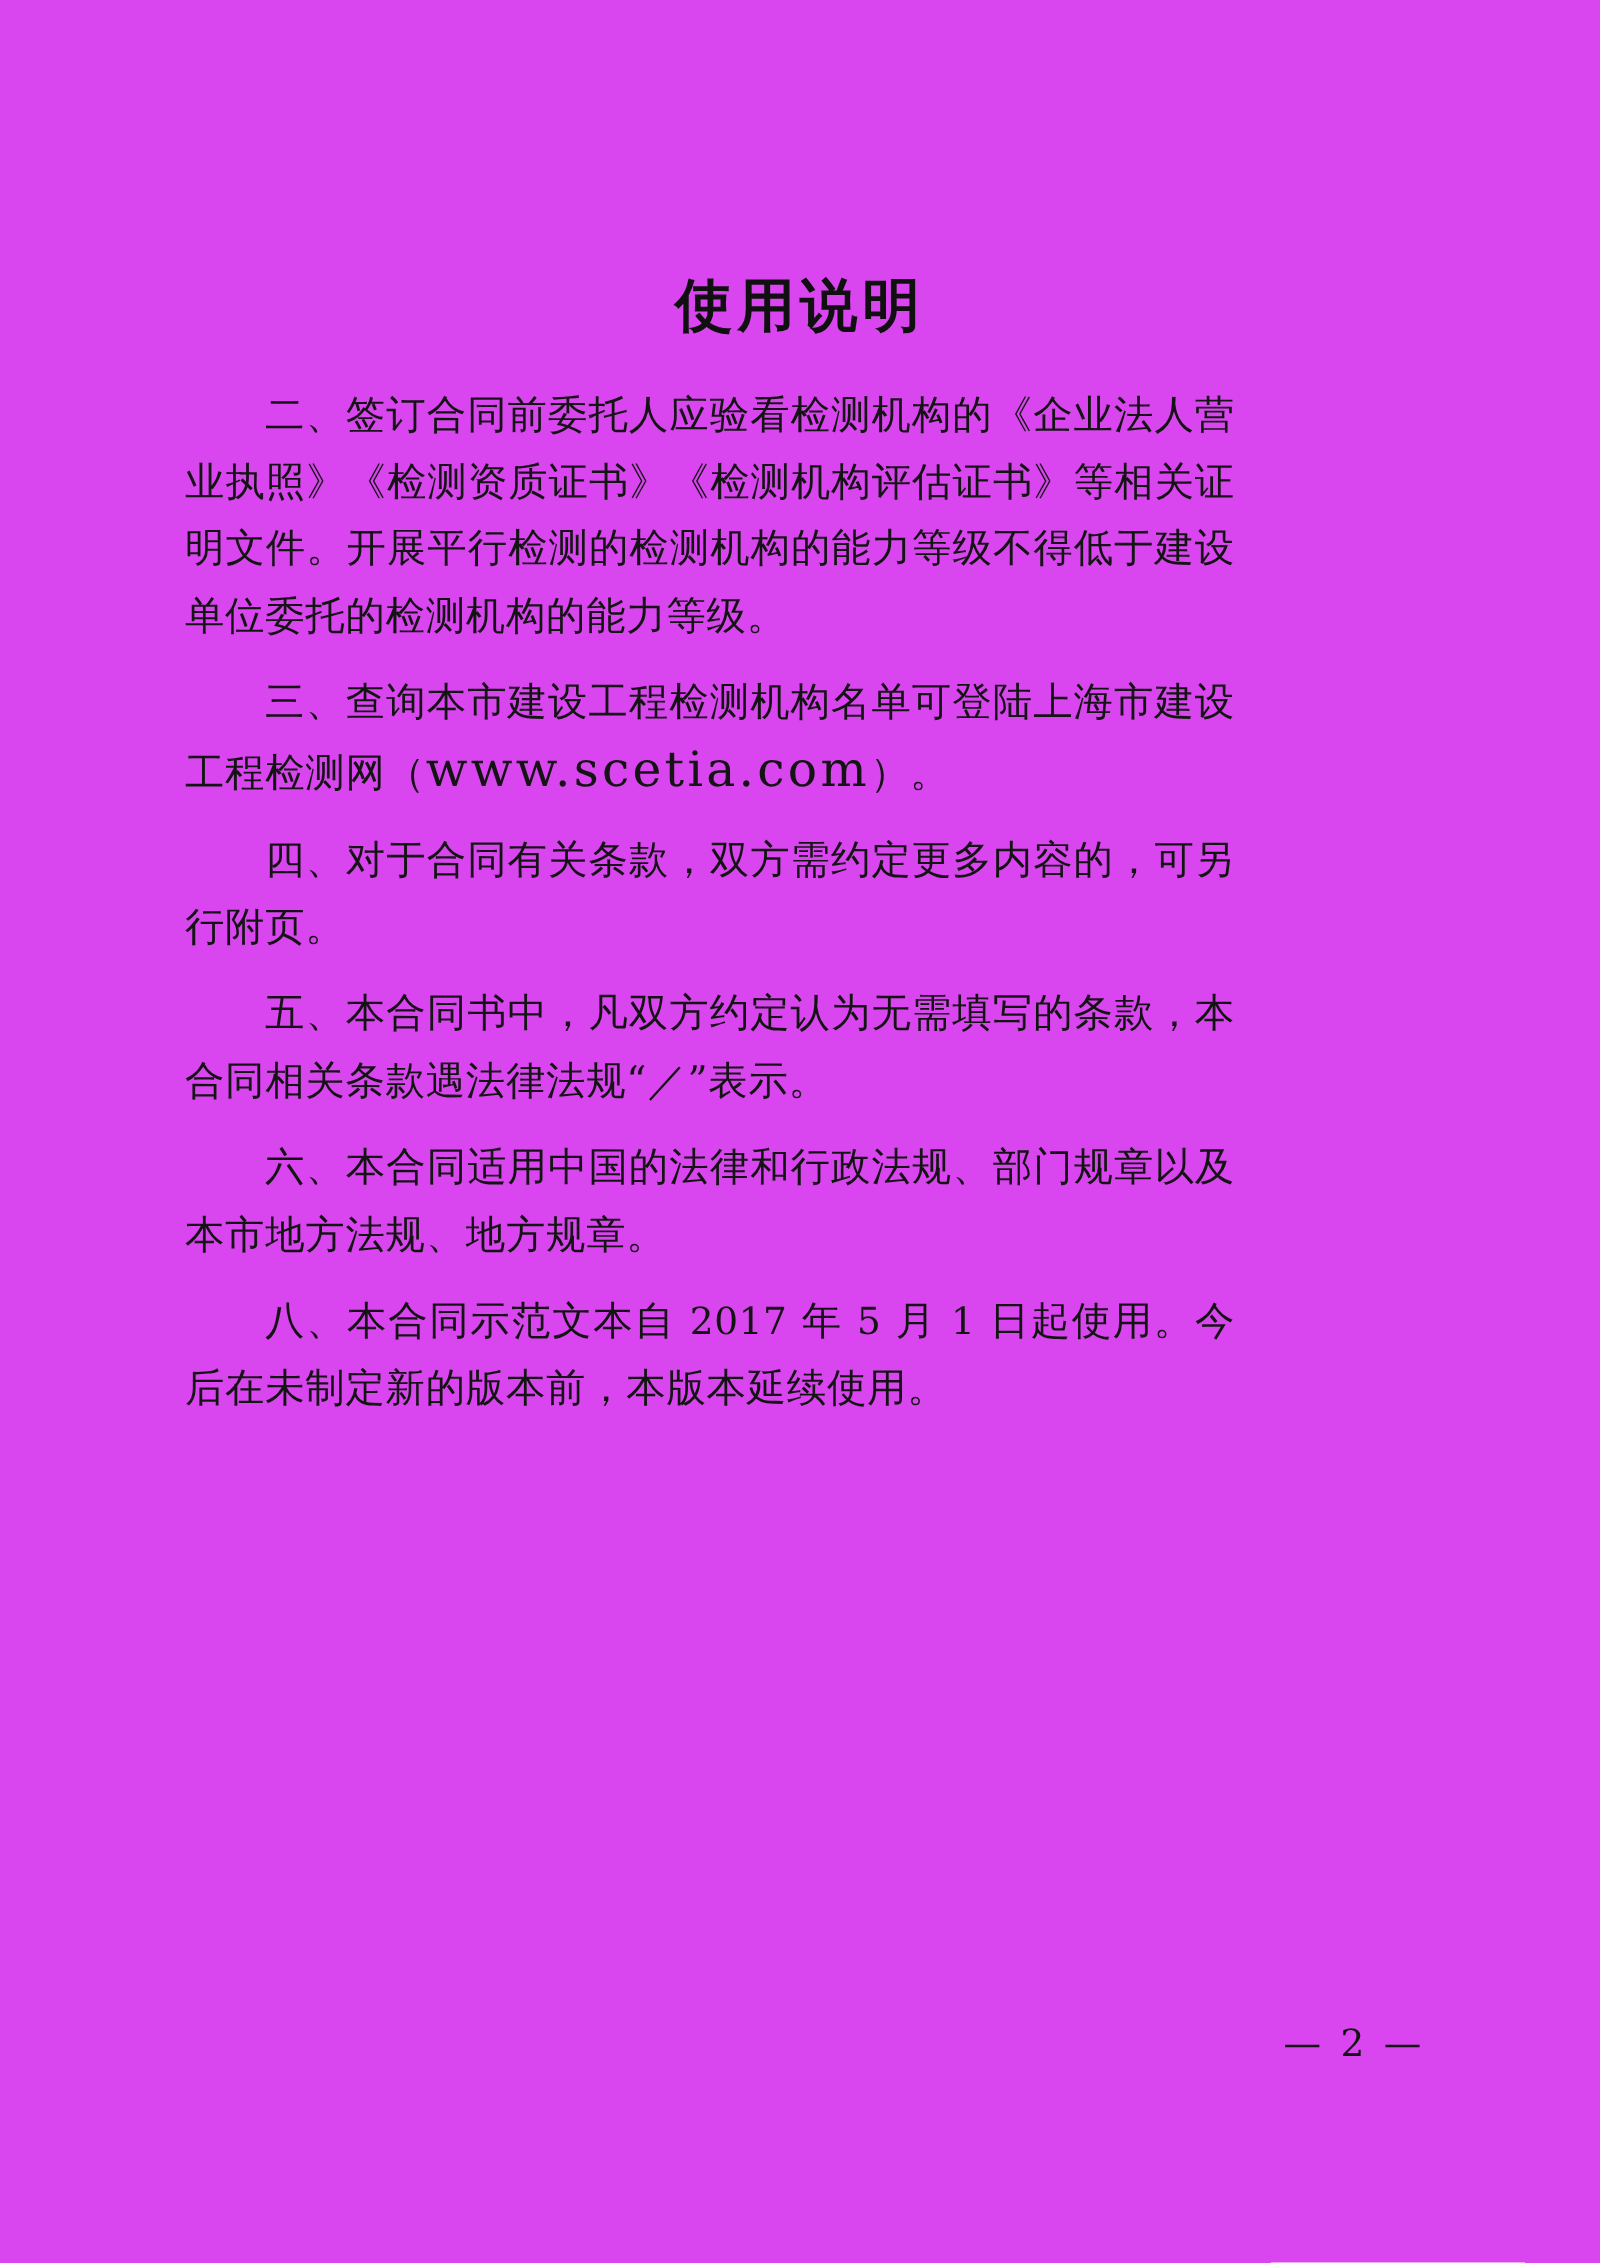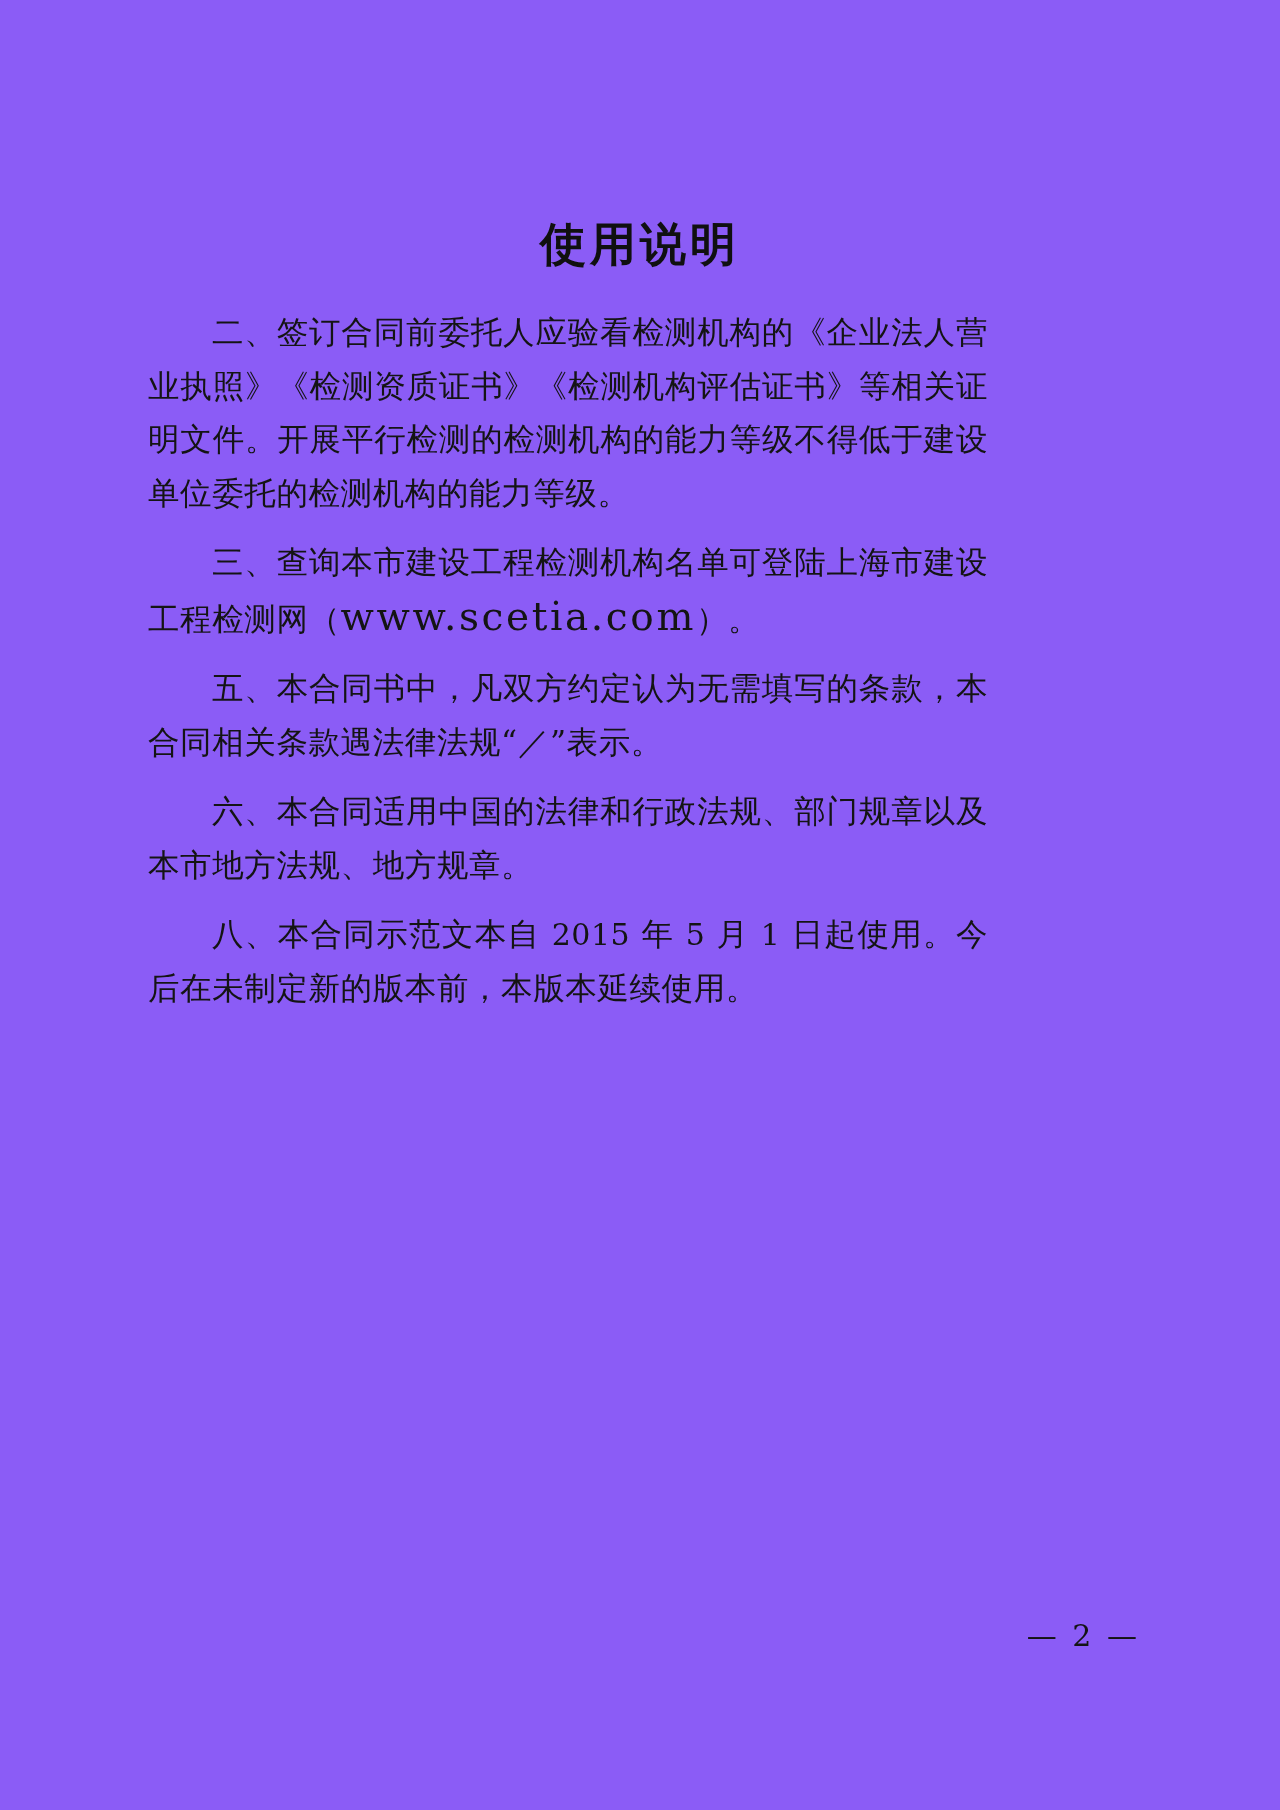--- a/index.html
+++ b/index.html
@@ -4,21 +4,21 @@
 <style>
   html, body {
     margin: 0;
     padding: 0;
     background: #ffffff;
   }
   .page {
     position: relative;
     width: 1280px;
     height: 1810px;
-    background: #8b5cf6;
+    background: #d946ef;
     margin: 0 auto;
     overflow: hidden;
     box-sizing: border-box;
   }
   .doc-title {
     position: absolute;
     left: 0;
     right: 0;
     top: 186px;
     text-align: center;
@@ -78,25 +78,26 @@
 
   <h1 class="doc-title">使用说明</h1>
 
   <div class="body-block">
 
 
     <p class="para">二、签订合同前委托人应验看检测机构的《企业法人营业执照》《检测资质证书》《检测机构评估证书》等相关证明文件。开展平行检测的检测机构的能力等级不得低于建设单位委托的检测机构的能力等级。</p>
 
     <p class="para"><span>三、查询本市建设工程检测机构名单可登陆上海市建设工程检测网（</span><span class="latin">www.scetia.com</span><span>）。</span></p>
 
+    <p class="para">四、对于合同有关条款，双方需约定更多内容的，可另行附页。</p>
 
     <p class="para">五、本合同书中，凡双方约定认为无需填写的条款，本合同相关条款遇法律法规“／”表示。</p>
 
     <p class="para">六、本合同适用中国的法律和行政法规、部门规章以及本市地方法规、地方规章。</p>
 
 
-    <p class="para"><span>八、本合同示范文本自 </span><span class="num">2015</span><span> 年 </span><span class="num">5</span><span> 月 </span><span class="num">1</span><span> 日起使用。今后在未制定新的版本前，本版本延续使用。</span></p>
+    <p class="para"><span>八、本合同示范文本自 </span><span class="num">2017</span><span> 年 </span><span class="num">5</span><span> 月 </span><span class="num">1</span><span> 日起使用。今后在未制定新的版本前，本版本延续使用。</span></p>
 
   </div>
 
   <div class="page-footer">— 2 —</div>
 
 </div>
 
 </body></html>

